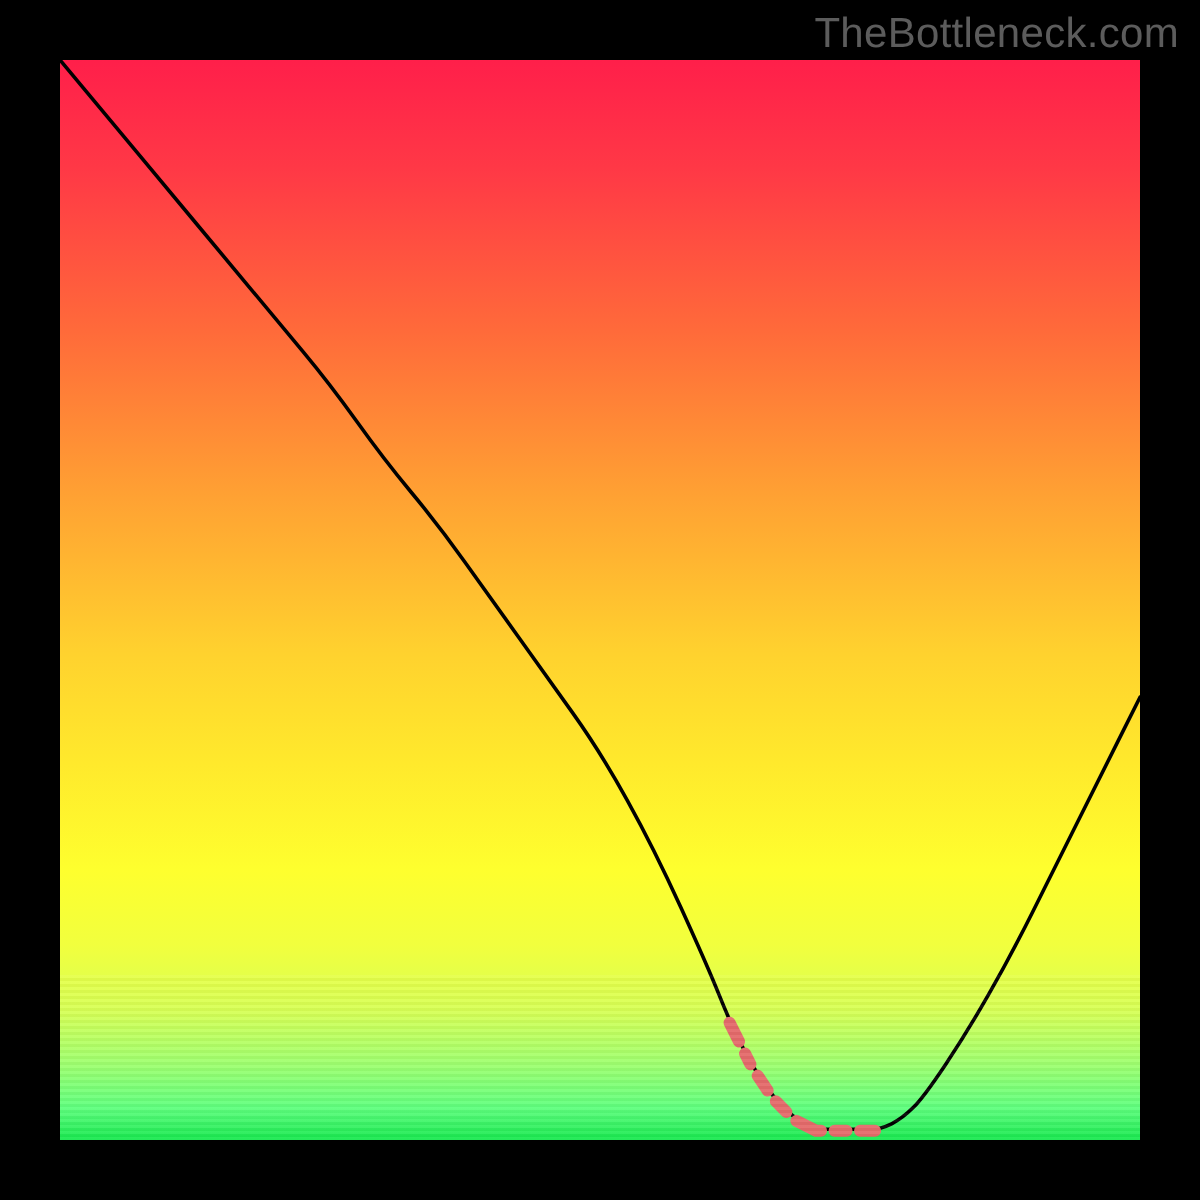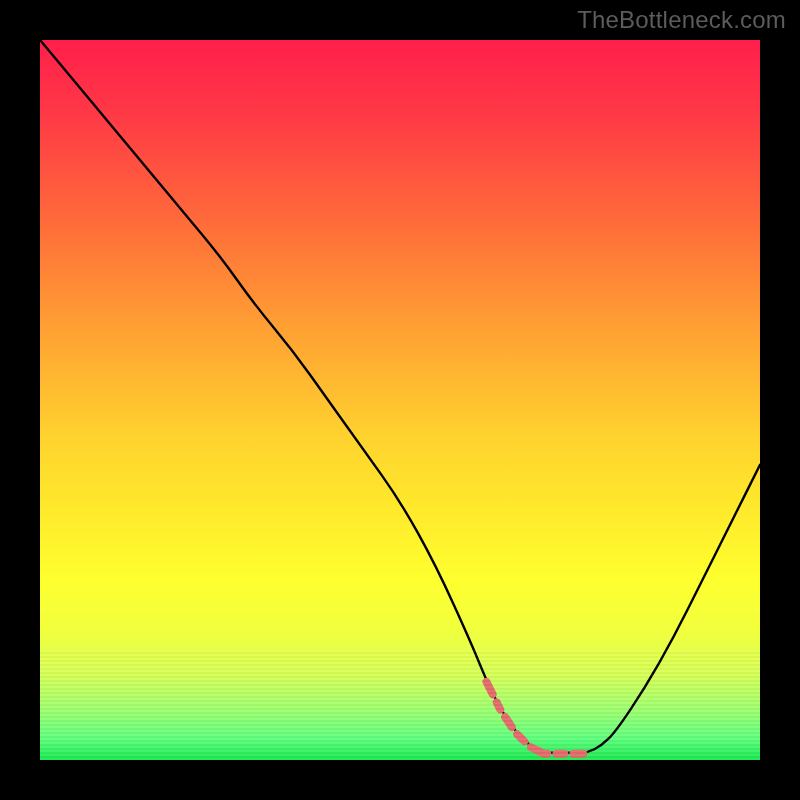--- a/index.html
+++ b/index.html
@@ -8,21 +8,21 @@
     position: relative;
     width: 800px;
     height: 800px;
     background: #000;
   }
   .watermark {
     position: absolute;
     top: 6px;
     right: 14px;
     font-family: Arial, Helvetica, sans-serif;
-    font-size: 24px;
+    font-size: 28px;
     color: #5c5c5c;
     letter-spacing: 0.2px;
     z-index: 5;
   }
   .plot {
     position: absolute;
     left: 40px;
     top: 40px;
     width: 720px;
     height: 720px;

